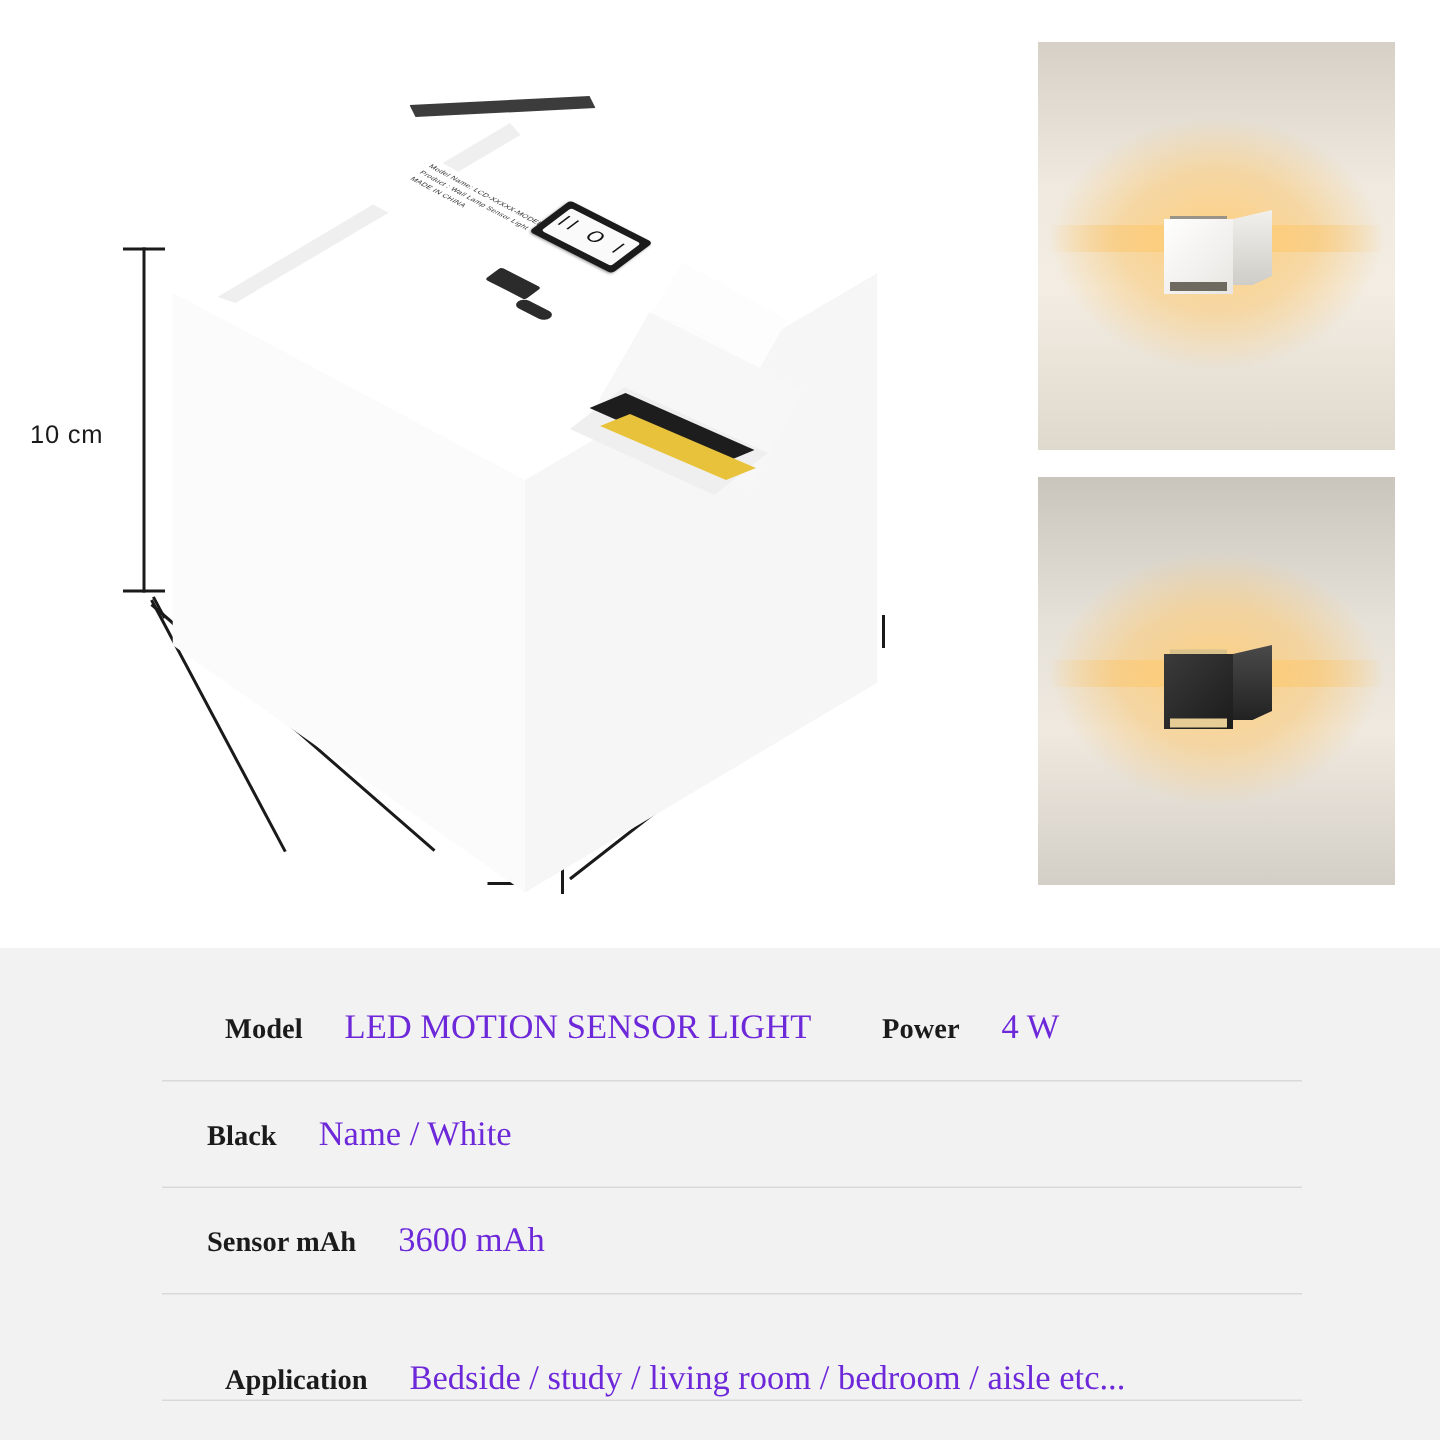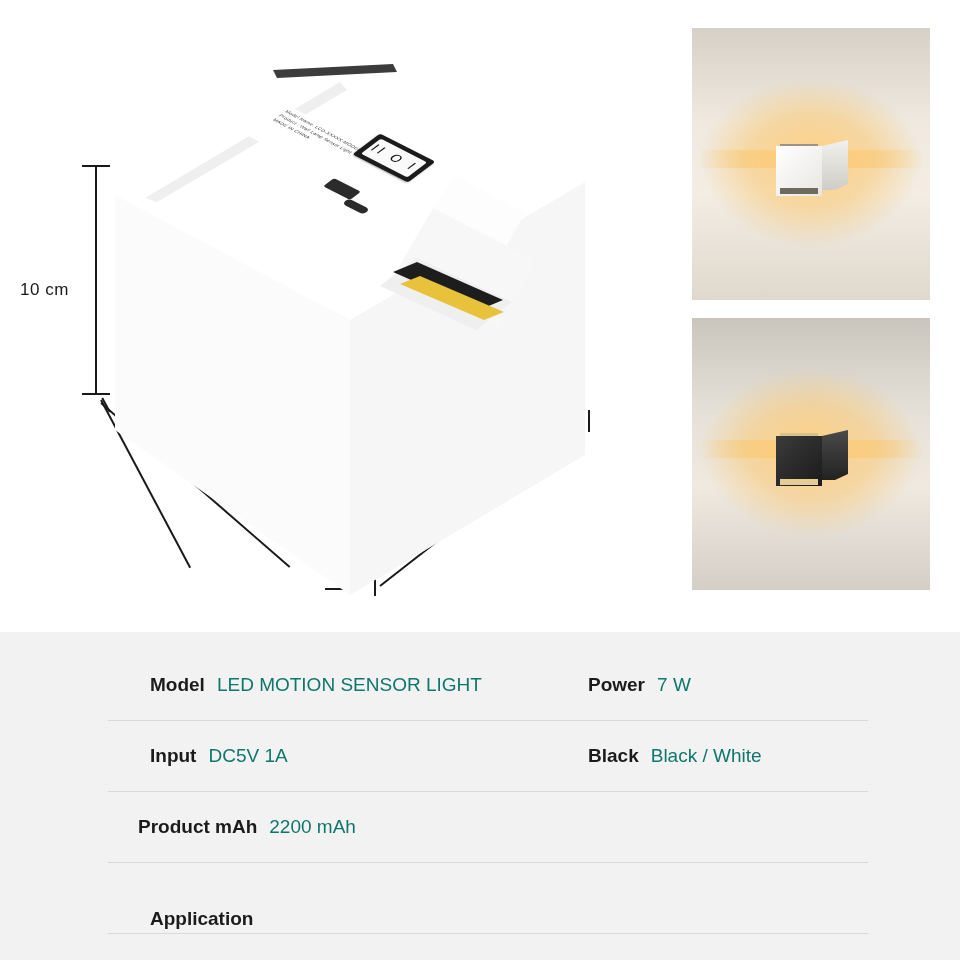--- a/index.html
+++ b/index.html
@@ -334,34 +334,35 @@
     display: flex;
     align-items: center;
     height: 71px;
     border-bottom: 1px solid #d9d9d9;
     box-sizing: border-box;
   }
   .spec-row:last-child { border-bottom: 1px solid #d9d9d9; }
   .cell {
     display: flex;
     align-items: flex-end;
-    gap: 12px;
+    gap: 28px;
+    font-family: Liberation Serif, serif;
   }
   .cell.left  { width: 450px; padding-left: 42px; box-sizing: border-box; }
   .cell.right { flex: 1; margin-left: 30px; }
   .cell.full  { width: 100%; padding-left: 42px; box-sizing: border-box; margin-top: 42px; }
   .k {
     font-size: 19px;
     font-weight: bold;
     color: #1b1b1b;
     white-space: nowrap;
   }
   .v {
-    font-size: 19px;
-    color: #0f766e;
+    font-size: 23px;
+    color: #6d28d9;
     white-space: nowrap;
   }
 </style>
 </head>
 <body>
 
 <div class="page">
 
   <div class="top-area">
 
@@ -439,44 +440,41 @@
   <div class="spec-area">
     <div class="spec-table">
 
       <div class="spec-row">
         <div class="cell left">
           <span class="k">Model</span>
           <span class="v">LED MOTION SENSOR LIGHT</span>
         </div>
         <div class="cell right">
           <span class="k">Power</span>
-          <span class="v">7 W</span>
+          <span class="v">4 W</span>
         </div>
       </div>
 
       <div class="spec-row">
-        <div class="cell left">
-          <span class="k">Input</span>
-          <span class="v">DC5V 1A</span>
-        </div>
         <div class="cell right">
           <span class="k">Black</span>
-          <span class="v">Black / White</span>
+          <span class="v">Name / White</span>
         </div>
       </div>
 
       <div class="spec-row">
         <div class="cell right">
-          <span class="k">Product mAh</span>
-          <span class="v">2200 mAh</span>
+          <span class="k">Sensor mAh</span>
+          <span class="v">3600 mAh</span>
         </div>
       </div>
 
       <div class="spec-row">
         <div class="cell full">
           <span class="k">Application</span>
+          <span class="v">Bedside / study / living room / bedroom / aisle etc...</span>
         </div>
       </div>
 
     </div>
   </div>
 
 </div>
 
 </body></html>

